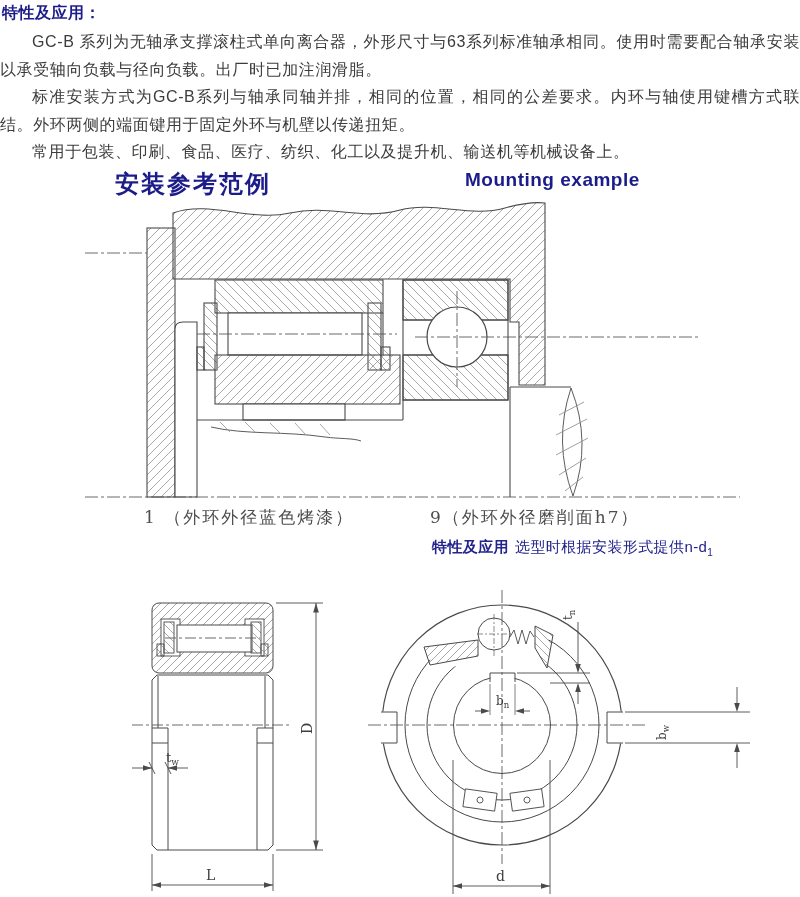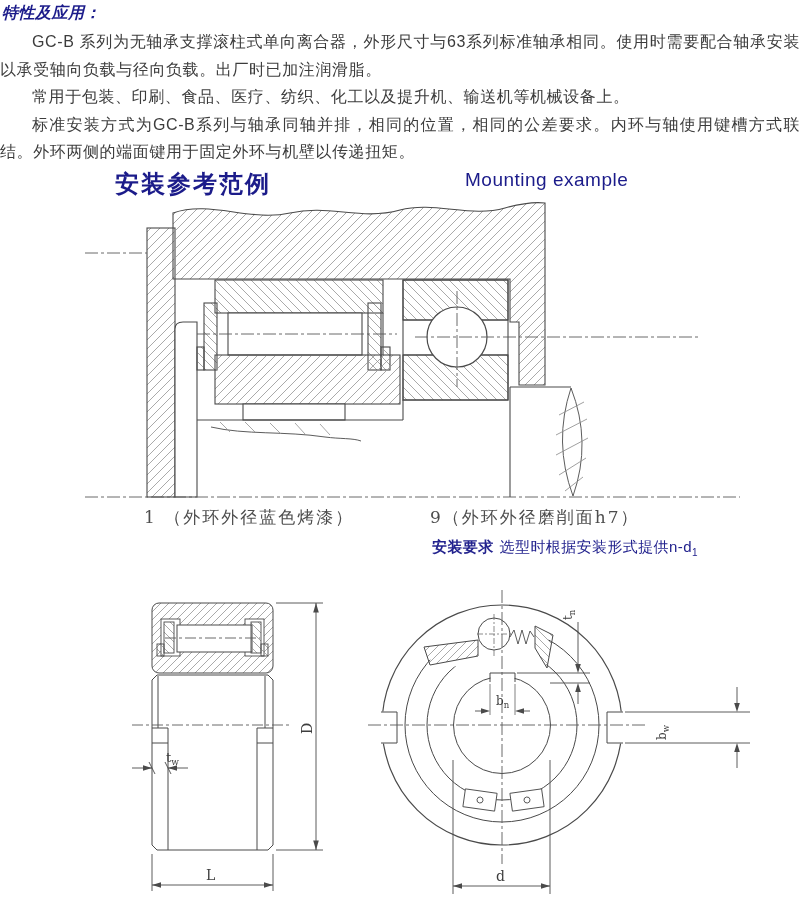--- a/index.html
+++ b/index.html
@@ -1,42 +1,42 @@
 <!DOCTYPE html>
 <html><head>
 <meta charset="utf-8">
 <style>
   html,body{margin:0;padding:0;background:#ffffff;}
   .screen{position:relative;width:800px;height:897px;background:#ffffff;overflow:hidden;
           font-family:"Liberation Sans",sans-serif;}
   .textblock{position:absolute;left:0;top:0;width:800px;}
-  .textblock h1{font-size:16px;line-height:22px;margin:2px 0 4px 2px;color:#1b1b8a;font-weight:bold;letter-spacing:0.5px;font-style:italic;}
+  .textblock h1{font-size:16px;line-height:22px;margin:2px 0 4px 2px;color:#1b1b8a;font-weight:bold;letter-spacing:0.5px;}
   .textblock p{margin:0;font-size:16px;line-height:27.5px;color:#3c3c3c;text-indent:2em;
                text-align:justify;letter-spacing:0.6px;font-weight:500;}
   .title-zh{position:absolute;left:115px;top:168px;font-size:24px;font-weight:bold;color:#1b1b8a;letter-spacing:2px;}
-  .title-en{position:absolute;left:465px;top:169px;font-size:19px;font-weight:normal;color:#1b1b8a;letter-spacing:0.5px;}
+  .title-en{position:absolute;left:465px;top:169px;font-size:19px;font-weight:bold;color:#1b1b8a;letter-spacing:0.5px;}
   .note{position:absolute;font-family:"DejaVu Serif",serif;font-size:17px;color:#4d4d4d;letter-spacing:2px;}
   .note1{left:133px;top:506px;margin-left:11px;}
   .note2{left:430px;top:506px;}
   .req{position:absolute;left:432px;top:538px;font-size:15px;color:#23238e;letter-spacing:0.4px;}
   .req .lbl{font-weight:bold;margin-right:6px;}
   .req sub{font-size:10px;}
   svg{position:absolute;}
   svg text{font-family:"DejaVu Serif",serif;fill:#3d3d3d;}
 </style>
 </head>
 <body>
 
 <div class="screen">
 
   <div class="textblock">
     <h1>特性及应用：</h1>
     <p>GC-B 系列为无轴承支撑滚柱式单向离合器，外形尺寸与63系列标准轴承相同。使用时需要配合轴承安装以承受轴向负载与径向负载。出厂时已加注润滑脂。</p>
+    <p>标准安装方式为GC-B系列与轴承同轴并排，相同的位置，相同的公差要求。内环与轴使用键槽方式联结。外环两侧的端面键用于固定外环与机壁以传递扭矩。</p>
     <p>常用于包装、印刷、食品、医疗、纺织、化工以及提升机、输送机等机械设备上。</p>
-    <p>标准安装方式为GC-B系列与轴承同轴并排，相同的位置，相同的公差要求。内环与轴使用键槽方式联结。外环两侧的端面键用于固定外环与机壁以传递扭矩。</p>
   </div>
 
   <span class="title-zh">安装参考范例</span>
   <span class="title-en">Mounting example</span>
 
   <svg style="left:85px;top:195px;" width="660" height="315" viewBox="0 0 660 315">
     <defs>
       <pattern id="mh1" patternUnits="userSpaceOnUse" width="9" height="9">
         <path d="M0,9 L9,0" stroke="#949494" stroke-width="0.8"></path>
       </pattern>
@@ -110,21 +110,21 @@
         <line x1="112" y1="139" x2="312" y2="139"></line>
         <line x1="330" y1="142" x2="615" y2="142"></line>
         <line x1="372" y1="96" x2="372" y2="192"></line>
       </g>
     </g>
   </svg>
 
   <span class="note note1">1 （外环外径蓝色烤漆）</span>
   <span class="note note2">9（外环外径磨削面h7）</span>
   <div class="req">
-    <span class="lbl">安装要求</span><span>选型时根据安装形式提供n-d</span><sub>1</sub>
+    <span class="lbl">特性及应用</span><span>选型时根据安装形式提供n-d</span><sub>1</sub>
   </div>
 
   <svg style="left:120px;top:588px;" width="660" height="309" viewBox="0 0 660 309">
     <defs>
       <pattern id="bh1" patternUnits="userSpaceOnUse" width="8" height="8">
         <path d="M0,8 L8,0" stroke="#949494" stroke-width="0.8"></path>
       </pattern>
       <pattern id="bh2" patternUnits="userSpaceOnUse" width="8" height="8">
         <path d="M0,0 L8,8" stroke="#949494" stroke-width="0.8"></path>
       </pattern>

